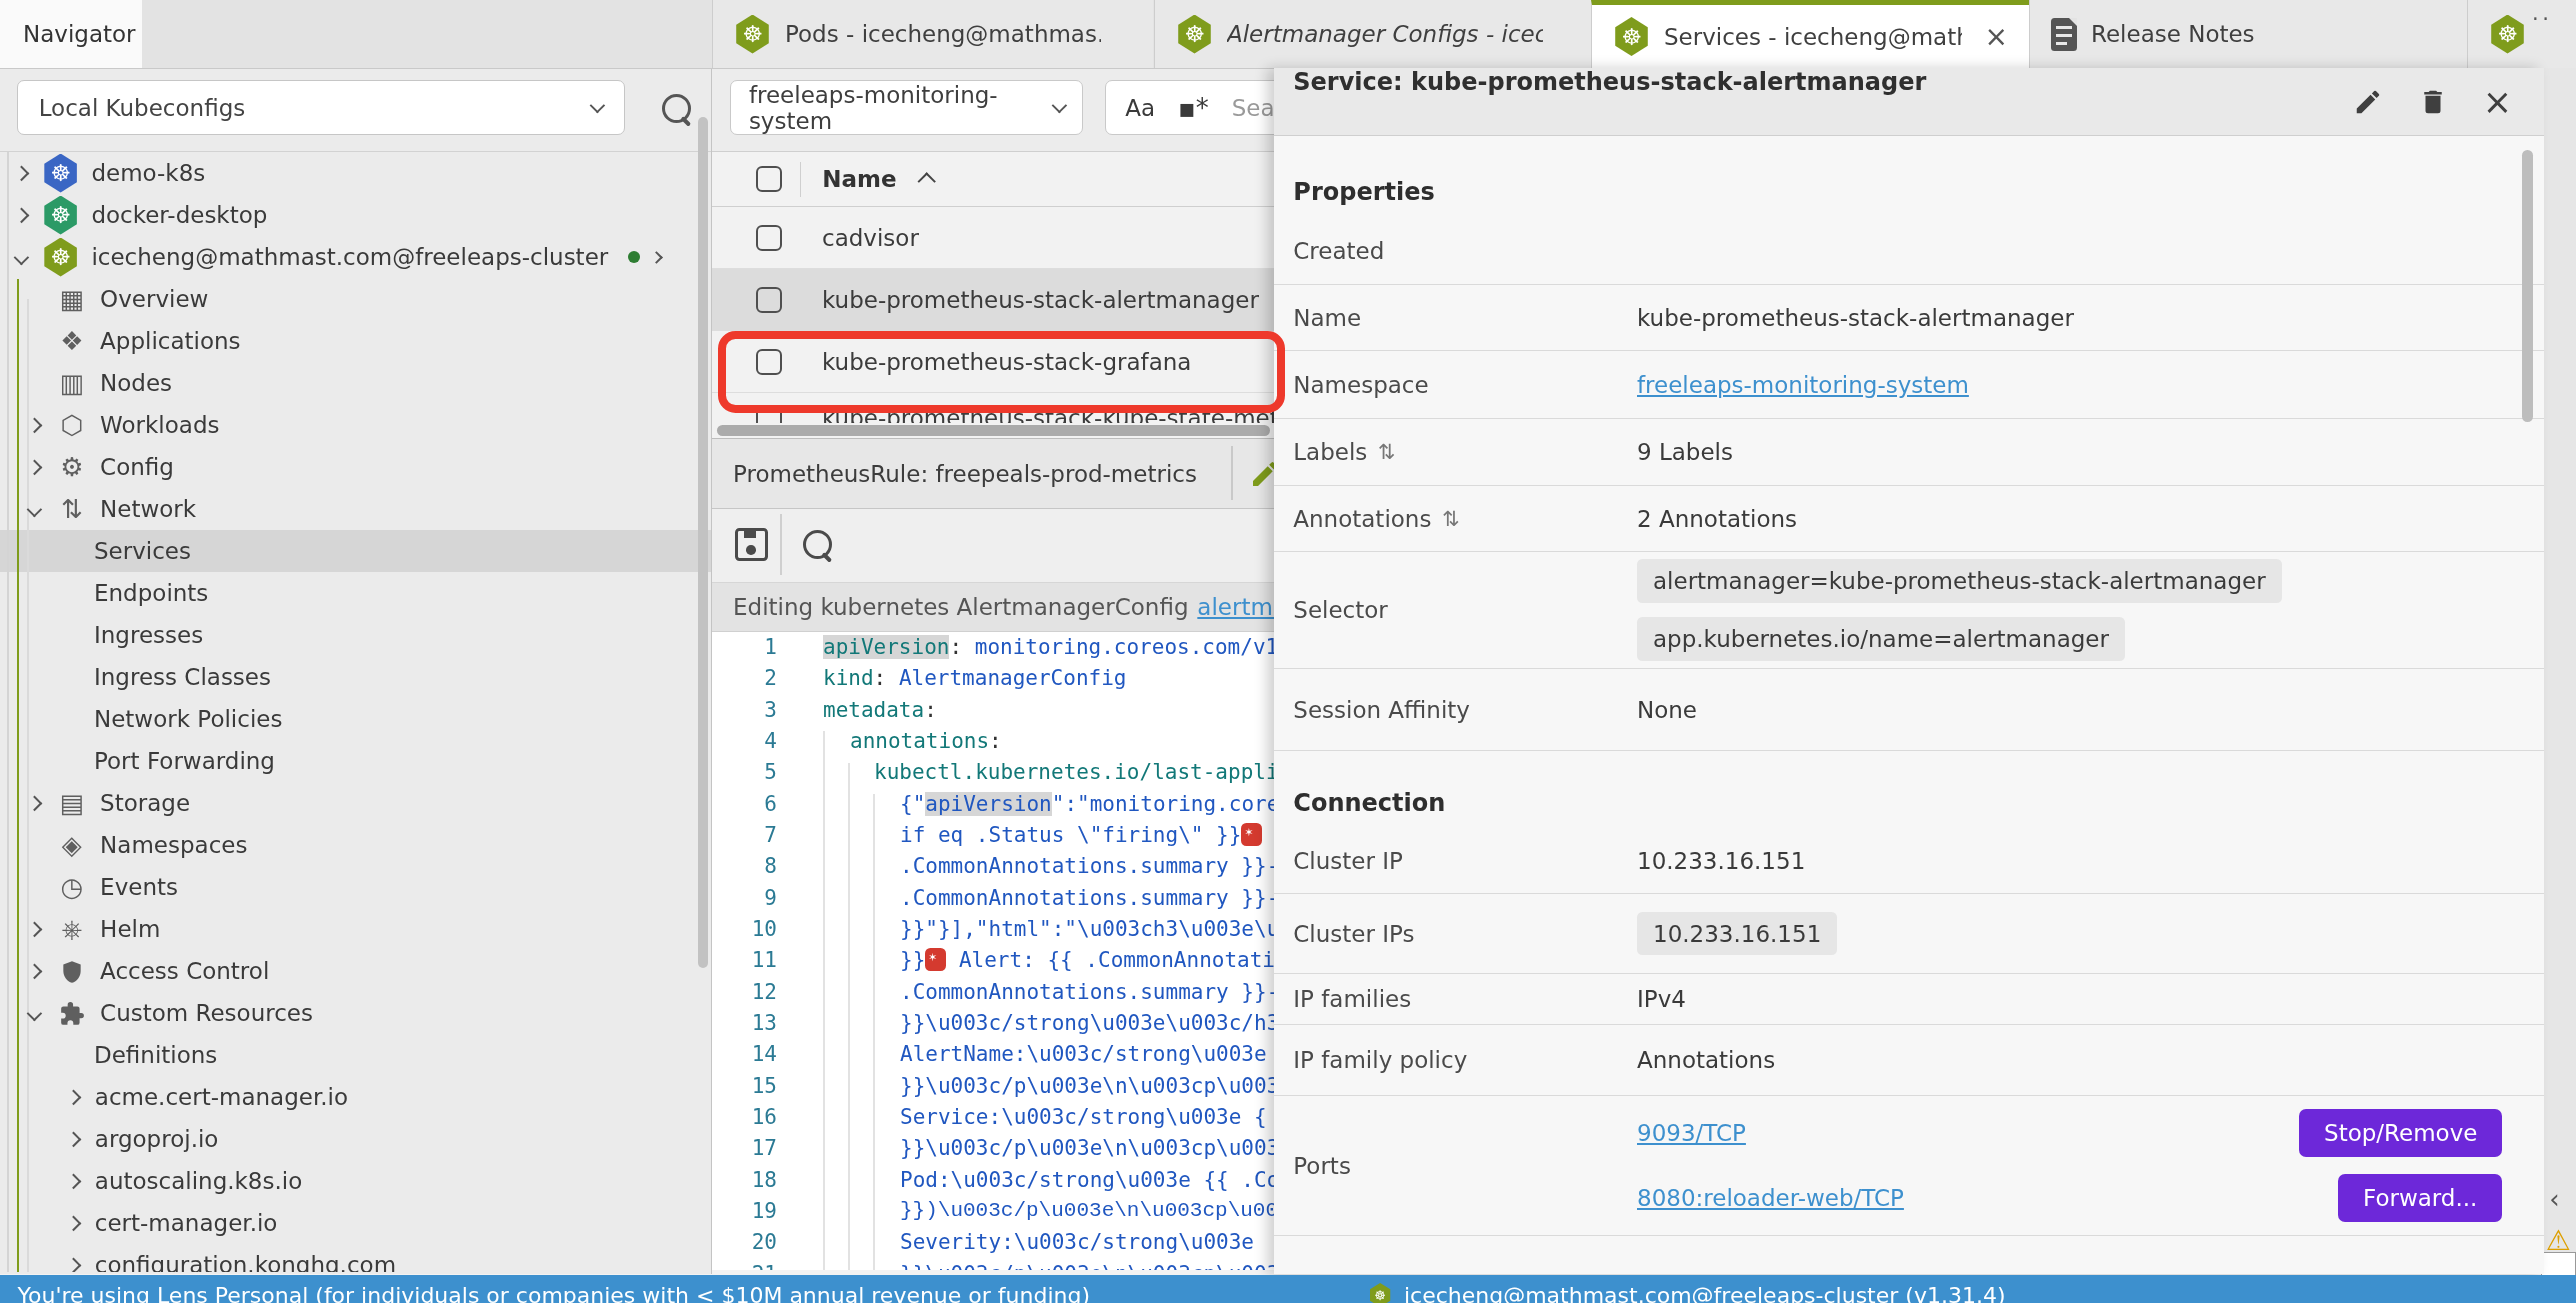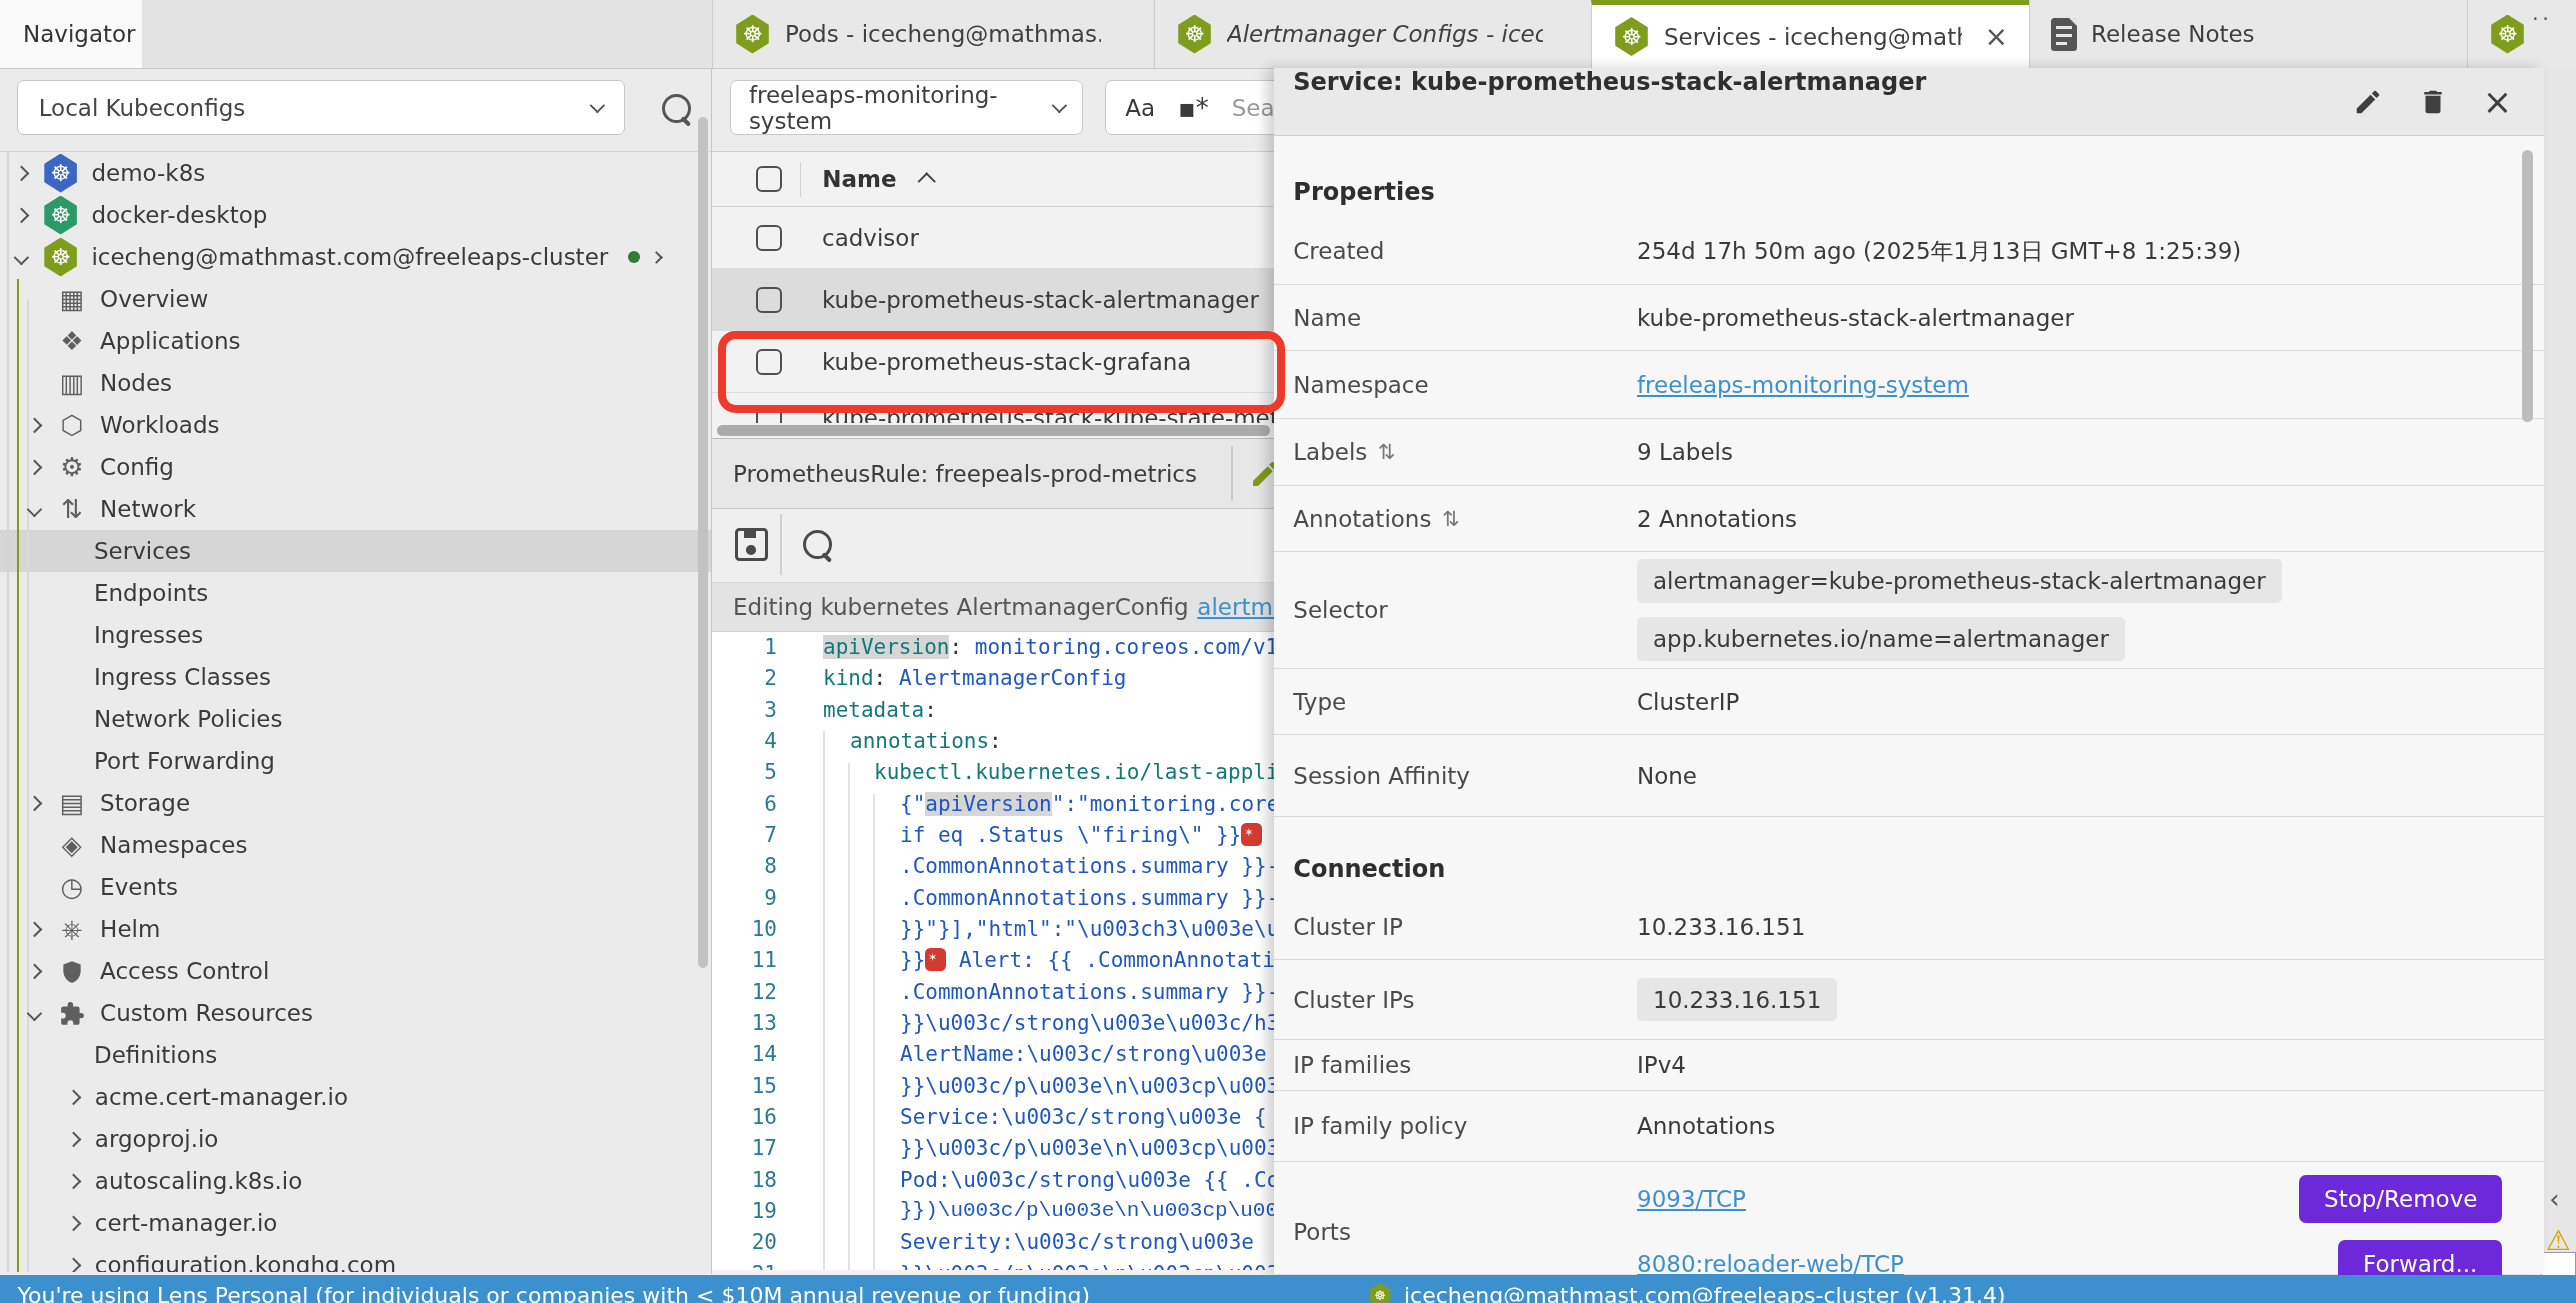--- a/index.html
+++ b/index.html
@@ -463,21 +463,20 @@
       </span>
     </div>
     <div class="dr-body" id="drawer-host">
         <div class="dr-head" style="height: 82px;">
           <span>Properties</span>
         </div>
         <div class="dr-row" style="height: 67px;">
           <span class="dr-label">
             <span>Created</span>
           </span>
-          <span class="dr-value">254d 17h 50m ago (2025年1月13日 GMT+8 1:25:39)</span>
         </div>
         <div class="dr-row" style="height: 66px;">
           <span class="dr-label">
             <span>Name</span>
           </span>
           <span class="dr-value">kube-prometheus-stack-alertmanager</span>
         </div>
         <div class="dr-row" style="height: 68px;">
           <span class="dr-label">
             <span>Namespace</span>
@@ -499,26 +498,20 @@
           <span class="dr-value">2 Annotations</span>
         </div>
         <div class="dr-row" style="height: 117px;">
           <span class="dr-label">
             <span>Selector</span>
           </span>
           <span class="chipcol">
             <span class="chip">alertmanager=kube-prometheus-stack-alertmanager</span>
             <span class="chip">app.kubernetes.io/name=alertmanager</span>
           </span>
-        </div>
-        <div class="dr-row" style="height: 66px;">
-          <span class="dr-label">
-            <span>Type</span>
-          </span>
-          <span class="dr-value">ClusterIP</span>
         </div>
         <div class="dr-row" style="height: 82px; text-align: right;">
           <span class="dr-label">
             <span>Session Affinity</span>
           </span>
           <span class="dr-value">None</span>
         </div>
         <div class="dr-head" style="height: 78px;">
           <span>Connection</span>
         </div>

